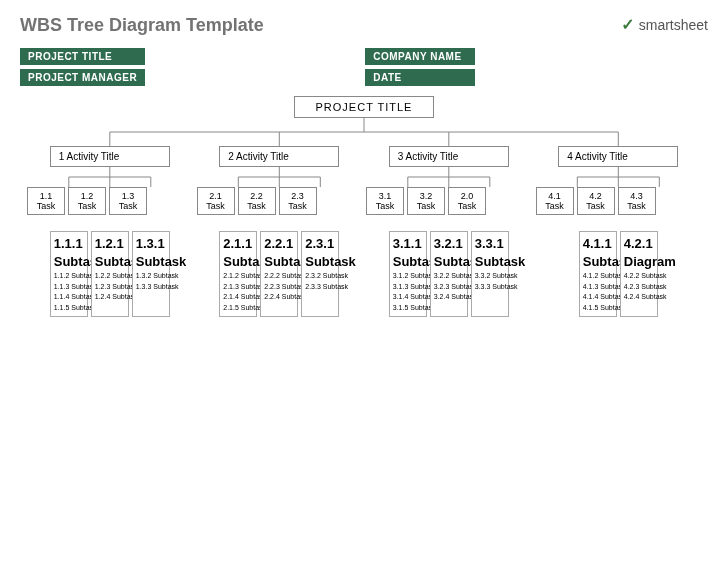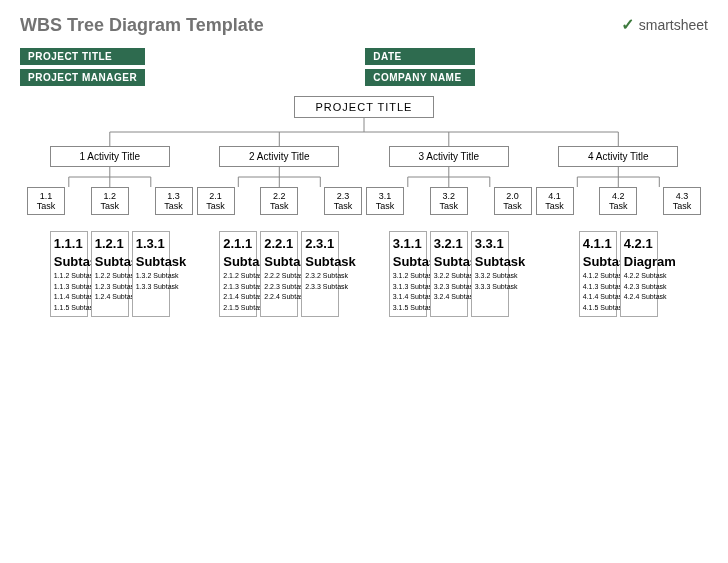--- a/index.html
+++ b/index.html
@@ -92,39 +92,39 @@
       justify-content: space-around;
       margin-bottom: 0;
       padding: 0 5px;
     }
 
     .activity-box {
       border: 1px solid #888;
       padding: 4px 8px;
       font-size: 10px;
       background: #fff;
-      text-align: center;
+      text-align: left;
       min-width: 105px;
       max-width: 120px;
       flex: 1;
       margin: 0 17px;
     }
 
     
     .task-level {
       display: flex;
       justify-content: space-around;
       padding: 0 5px;
     }
 
     .task-group {
       display: flex;
       gap: 3px;
       flex: 1;
-      justify-content: space-between;
+      justify-content: flex-start;
       margin: 0 2px;
     }
 
     .task-box {
       border: 1px solid #888;
       padding: 3px 4px;
       font-size: 9px;
       background: #fff;
       text-align: center;
       min-width: 28px;
@@ -187,22 +187,22 @@
   </div>
 
   <div class="header-title">WBS Tree Diagram Template</div>
 
   <div class="info-row">
     <div class="info-group">
       <div class="info-box">PROJECT TITLE</div>
       <div class="info-box">PROJECT MANAGER</div>
     </div>
     <div class="info-group" style="margin-left:180px;">
+      <div class="info-box">COMPANY NAME</div>
       <div class="info-box">DATE</div>
-      <div class="info-box">COMPANY NAME</div>
     </div>
   </div>
 
   <div class="tree-wrapper" id="tree-wrapper">
 
     <svg id="lines-svg" style="position:absolute;top:0;left:0;width:100%;height:100%;pointer-events:none;overflow:visible;">
         <line x1="344.0" y1="22.0" x2="344.0" y2="36.0" stroke="#888" stroke-width="1"></line>
         <line x1="89.8" y1="36.0" x2="598.3" y2="36.0" stroke="#888" stroke-width="1"></line>
         <line x1="89.8" y1="36.0" x2="89.8" y2="50.0" stroke="#888" stroke-width="1"></line>
         <line x1="259.3" y1="36.0" x2="259.3" y2="50.0" stroke="#888" stroke-width="1"></line>

